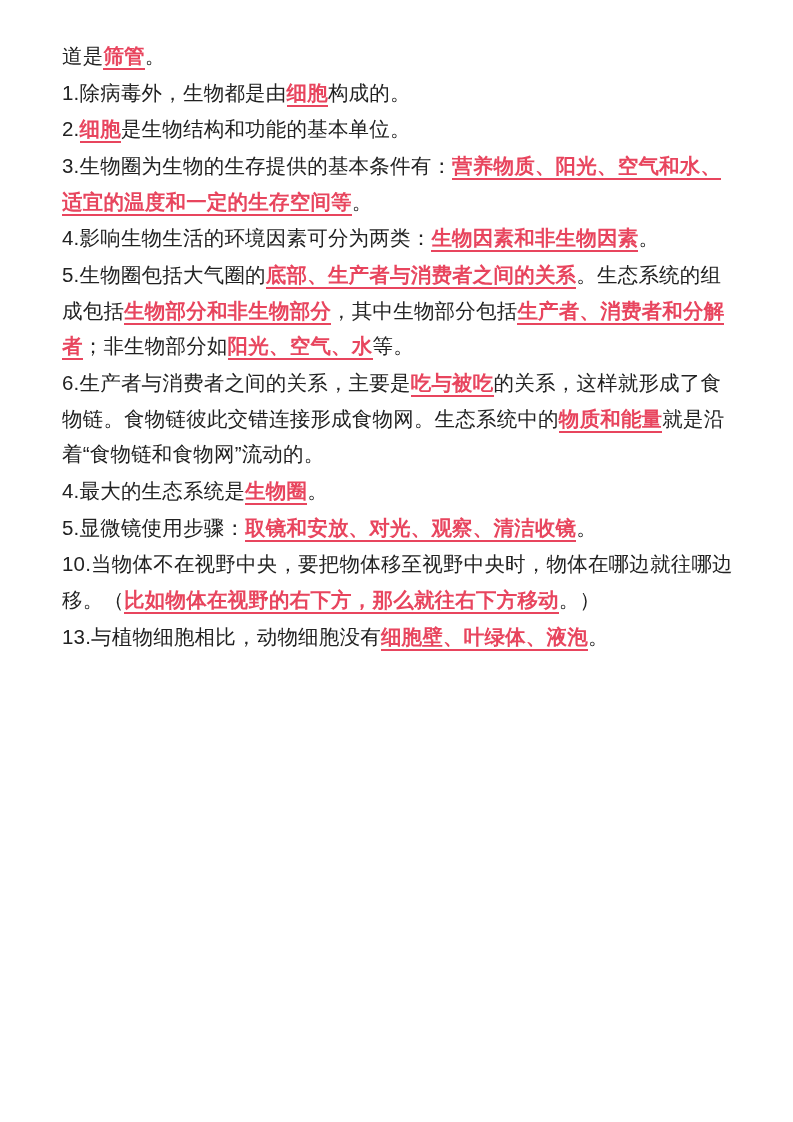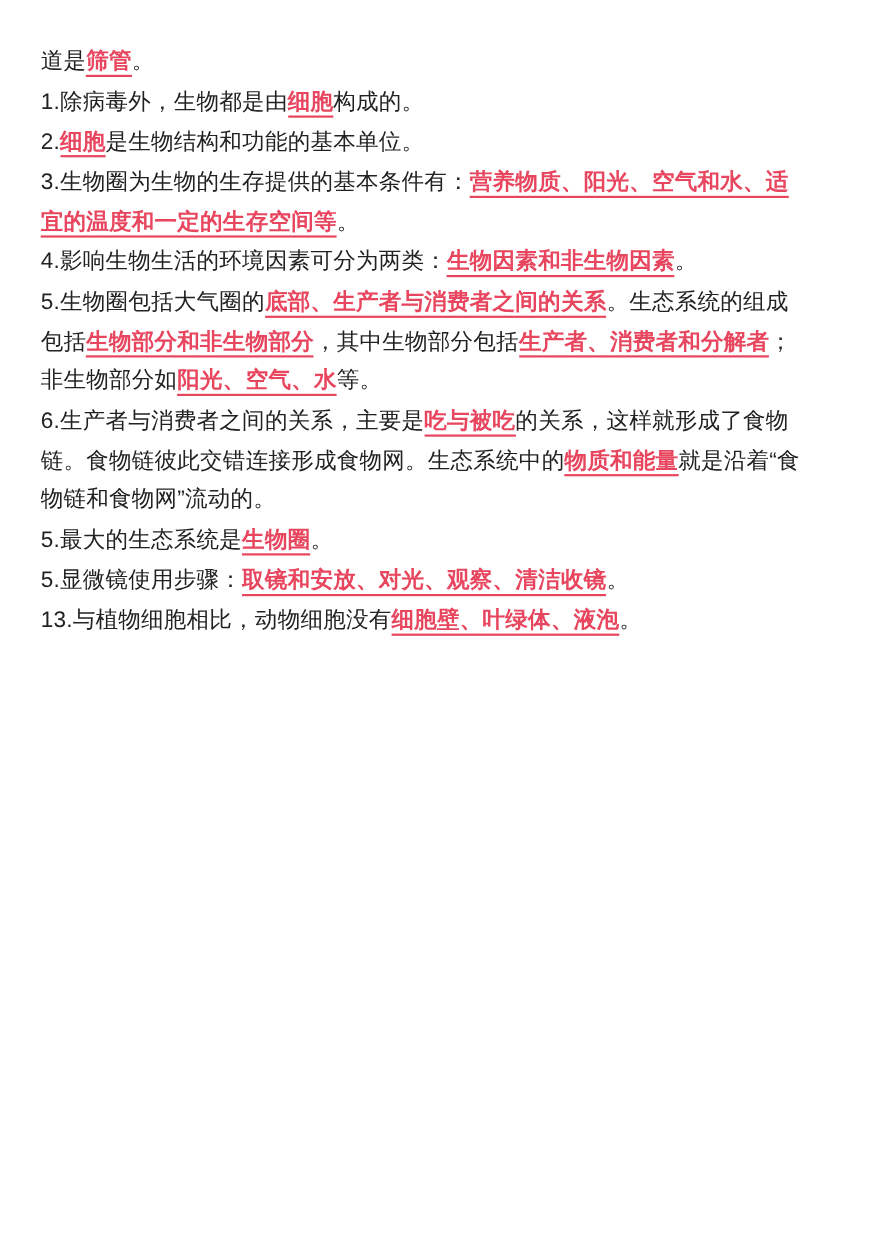--- a/index.html
+++ b/index.html
@@ -11,21 +11,21 @@
     width: 793px;
     height: 1122px;
     font-family: "Liberation Sans", "DejaVu Sans", sans-serif;
     color: #1a1a1a;
   }
   .page {
     position: relative;
     width: 793px;
     height: 908px;
     box-sizing: border-box;
-    padding: 38px 58px 40px 37px;
+    padding: 38px 58px 40px 62px;
     background: #ffffff;
   }
   .doc-body {
     font-size: 20.5px;
     line-height: 1.74;
     letter-spacing: 0.2px;
     color: #222222;
   }
   .line {
     margin: 0 0 1px 0;
@@ -43,17 +43,18 @@
 
 <div class="page">
   <div class="doc-body" id="doc-body">
       <p class="line"><span>道是</span><span class="hl">筛管</span><span>。</span></p>
       <p class="line"><span>1.除病毒外，生物都是由</span><span class="hl">细胞</span><span>构成的。</span></p>
       <p class="line"><span>2.</span><span class="hl">细胞</span><span>是生物结构和功能的基本单位。</span></p>
       <p class="line"><span>3.生物圈为生物的生存提供的基本条件有：</span><span class="hl">营养物质、阳光、空气和水、适宜的温度和一定的生存空间等</span><span>。</span></p>
       <p class="line"><span>4.影响生物生活的环境因素可分为两类：</span><span class="hl">生物因素和非生物因素</span><span>。</span></p>
       <p class="line"><span>5.生物圈包括大气圈的</span><span class="hl">底部、生产者与消费者之间的关系</span><span>。生态系统的组成包括</span><span class="hl">生物部分和非生物部分</span><span>，其中生物部分包括</span><span class="hl">生产者、消费者和分解者</span><span>；非生物部分如</span><span class="hl">阳光、空气、水</span><span>等。</span></p>
       <p class="line"><span>6.生产者与消费者之间的关系，主要是</span><span class="hl">吃与被吃</span><span>的关系，这样就形成了食物链。食物链彼此交错连接形成食物网。生态系统中的</span><span class="hl">物质和能量</span><span>就是沿着“食物链和食物网”流动的。</span></p>
-      <p class="line"><span>5.最大的生态系统是</span><span class="hl">生物圈</span><span>。</span></p>
+      <p class="line"><span>4.最大的生态系统是</span><span class="hl">生物圈</span><span>。</span></p>
       <p class="line"><span>5.显微镜使用步骤：</span><span class="hl">取镜和安放、对光、观察、清洁收镜</span><span>。</span></p>
+      <p class="line"><span>10.当物体不在视野中央，要把物体移至视野中央时，物体在哪边就往哪边移。（</span><span class="hl">比如物体在视野的右下方，那么就往右下方移动</span><span>。）</span></p>
       <p class="line"><span>13.与植物细胞相比，动物细胞没有</span><span class="hl">细胞壁、叶绿体、液泡</span><span>。</span></p>
     </div>
 </div>
 
 </body></html>

